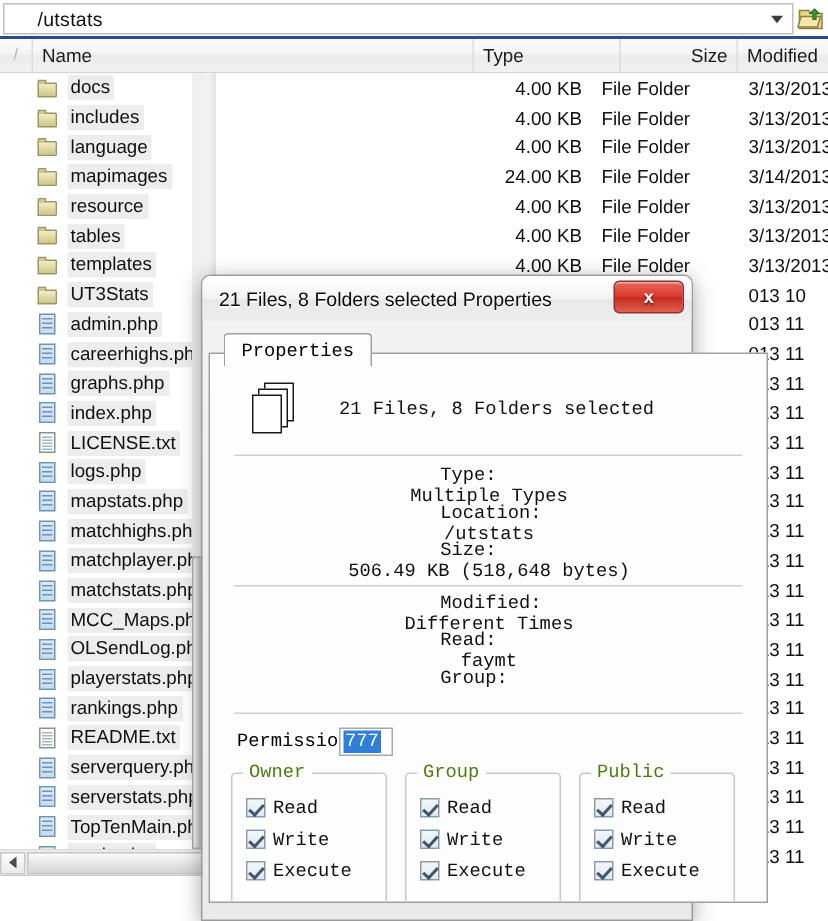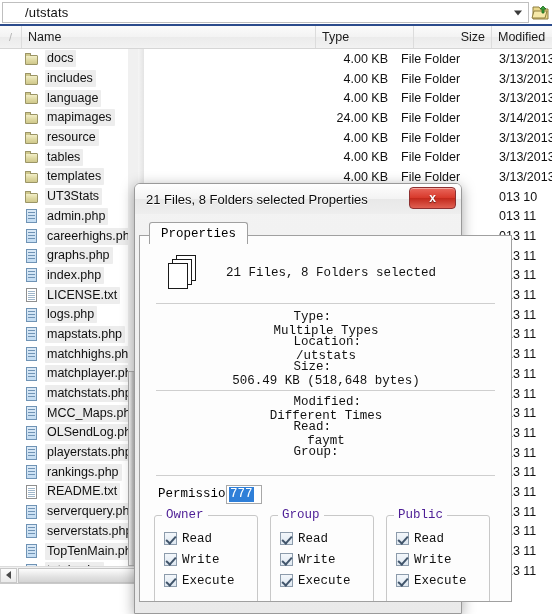--- a/index.html
+++ b/index.html
@@ -422,21 +422,21 @@
     border-radius: 3px;
     box-sizing: border-box;
     padding: 12px 0 0 9px;
   }
   .perm-box-title {
     position: absolute;
     left: 7px; top: -8px;
     background: #fdfdfd;
     padding: 0 4px;
     font-size: 12.5px;
-    color: #4c1d95;
+    color: #4d7c0f;
   }
   .perm-item {
     display: flex;
     align-items: center;
     height: 21px;
     font-size: 12.5px;
     color: #111;
   }
   .cbox {
     width: 13px; height: 13px;

